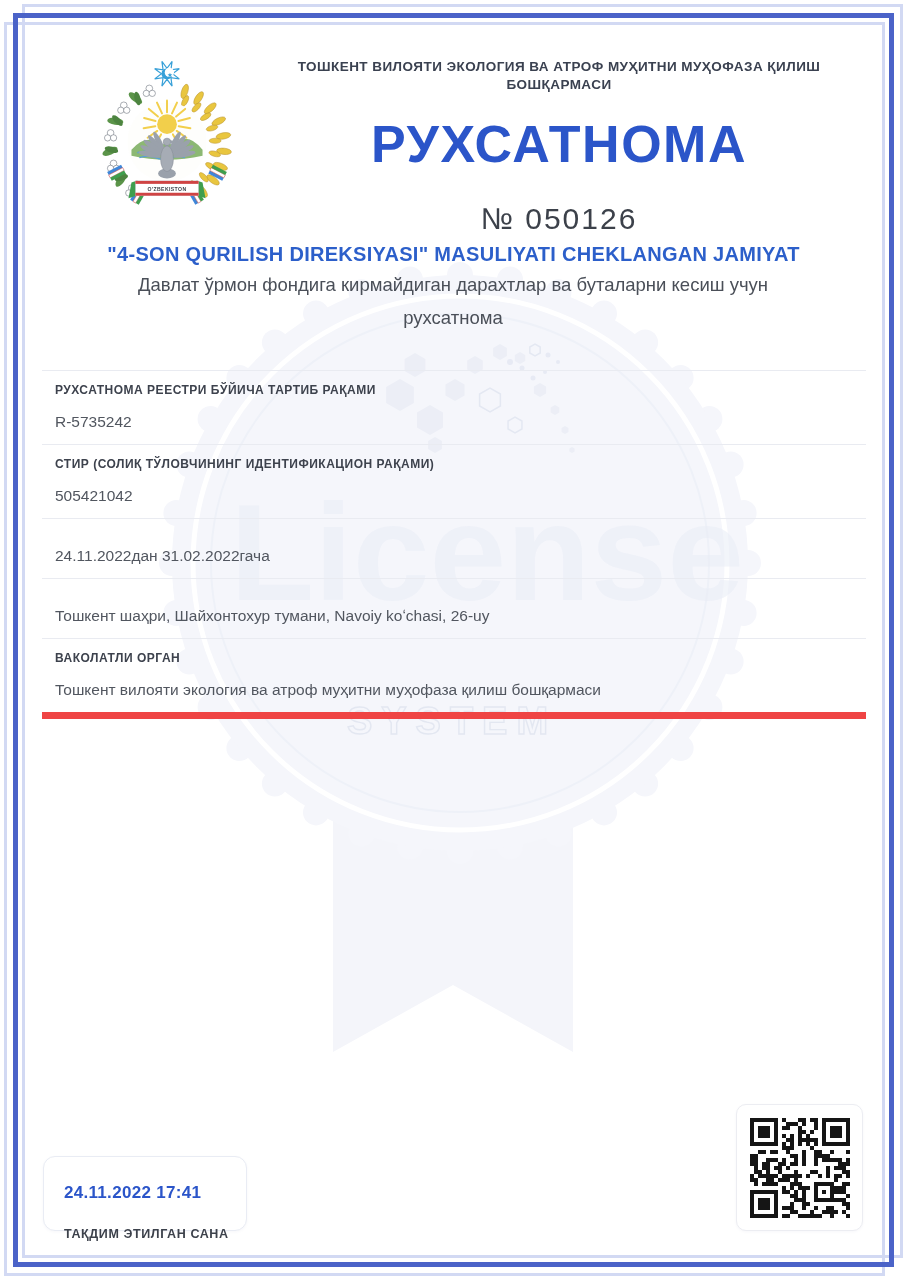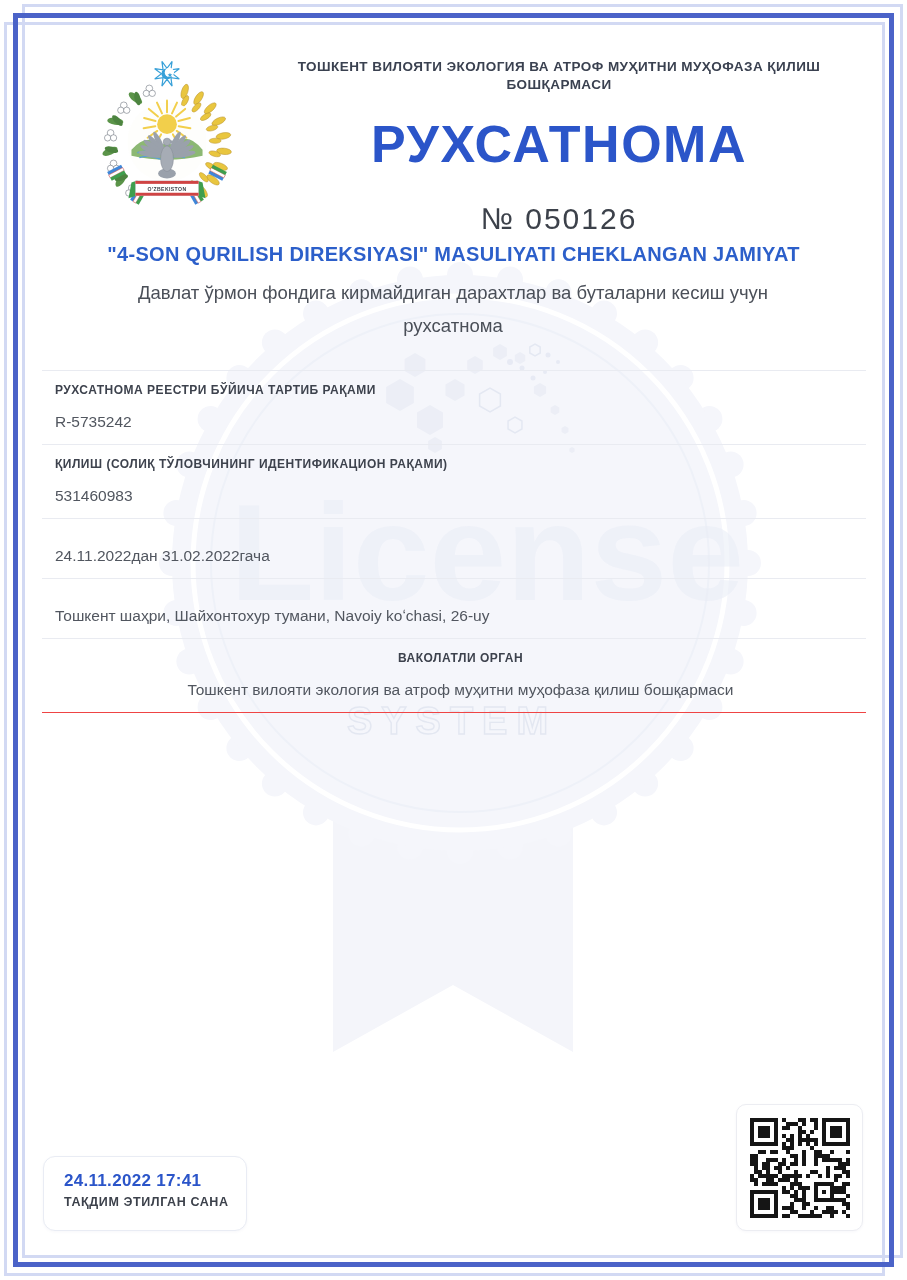--- a/index.html
+++ b/index.html
@@ -19,34 +19,34 @@
 
   .emblem-wrap { position:absolute; left:88px; top:55px; width:160px; height:160px; }
 
   .head-right { position:absolute; left:250px; top:58px; width:618px; text-align:center; }
   .authority { font-size:13.5px; font-weight:700; letter-spacing:.45px; line-height:18px; color:#3a4150; }
   .doc-title { margin-top:20px; font-size:52px; font-weight:800; letter-spacing:1.5px; color:var(--accent-blue,#2b55c9); }
   .doc-number { margin-top:28px; font-size:30px; font-weight:300; letter-spacing:2px; color:#3c414a; }
 
   .licensee { position:absolute; top:243px; left:0; width:100%; text-align:center;
               font-size:20px; font-weight:800; letter-spacing:.3px; color:var(--licensee-blue,#2c5fca); }
-  .description { position:absolute; top:276px; left:103px; width:700px; text-align:center;
+  .description { position:absolute; top:268px; left:103px; width:700px; text-align:center;
                  font-size:18.5px; line-height:33px; color:#4a4f58; }
 
   .fields { position:absolute; top:370px; left:42px; width:824px; }
   .field-row { border-top:1px solid #e9ebf1; padding:12px 0 13px 13px; }
-  .field-row:last-child { border-bottom:1px solid #ef4444;text-align:center; }
+  .field-row:last-child { border-bottom:7px solid #ef4444; }
   .field-label { font-size:12px; font-weight:700; letter-spacing:.5px; color:#3d424d; }
   .field-value { margin-top:16px; font-size:15.5px; color:#51565f; }
 
   .date-card { position:absolute; left:43px; top:1156px; width:204px; height:75px;
                background:#fff; border:1px solid #e9ecf4; border-radius:12px;
-               padding:14px 0 0 20px; box-shadow:0 1px 3px rgba(40,60,120,.04); }
+               padding:26px 0 0 20px; box-shadow:0 1px 3px rgba(40,60,120,.04); }
   .date-value { font-size:17px; font-weight:800; letter-spacing:.3px; color:var(--accent-blue,#2b56c5); }
-  .date-label { margin-top:4px; font-size:12.5px; font-weight:600; letter-spacing:.6px; color:#3c414b; }
+  .date-label { margin-top:24px; font-size:12.5px; font-weight:600; letter-spacing:.6px; color:#3c414b; }
 
   .qr-card { position:absolute; left:736px; top:1104px; width:127px; height:127px;
              background:#fff; border:1px solid #ecedf2; border-radius:10px;
              display:flex; align-items:center; justify-content:center;
              box-shadow:0 1px 3px rgba(40,60,120,.04); }
 </style>
 </head>
 <body>
 
 <div class="page">
@@ -243,22 +243,22 @@
 
     <div class="licensee">"4-SON QURILISH DIREKSIYASI" MASULIYATI CHEKLANGAN JAMIYAT</div>
     <div class="description">Давлат ўрмон фондига кирмайдиган дарахтлар ва буталарни кесиш учун рухсатнома</div>
 
     <div class="fields">
       <div class="field-row">
         <div class="field-label">РУХСАТНОМА РЕЕСТРИ БЎЙИЧА ТАРТИБ РАҚАМИ</div>
         <div class="field-value">R-5735242</div>
       </div>
       <div class="field-row">
-        <div class="field-label">ҚИЛИШ (СОЛИҚ ТЎЛОВЧИНИНГ ИДЕНТИФИКАЦИОН РАҚАМИ)</div>
-        <div class="field-value">531460983</div>
+        <div class="field-label">СТИР (СОЛИҚ ТЎЛОВЧИНИНГ ИДЕНТИФИКАЦИОН РАҚАМИ)</div>
+        <div class="field-value">505421042</div>
       </div>
       <div class="field-row">
         <div class="field-value">24.11.2022дан 31.02.2022гача</div>
       </div>
       <div class="field-row">
         <div class="field-value">Тошкент шаҳри, Шайхонтохур тумани, Navoiy koʻchasi, 26-uy</div>
       </div>
       <div class="field-row">
         <div class="field-label">ВАКОЛАТЛИ ОРГАН</div>
         <div class="field-value">Тошкент вилояти экология ва атроф муҳитни муҳофаза қилиш бошқармаси</div>

